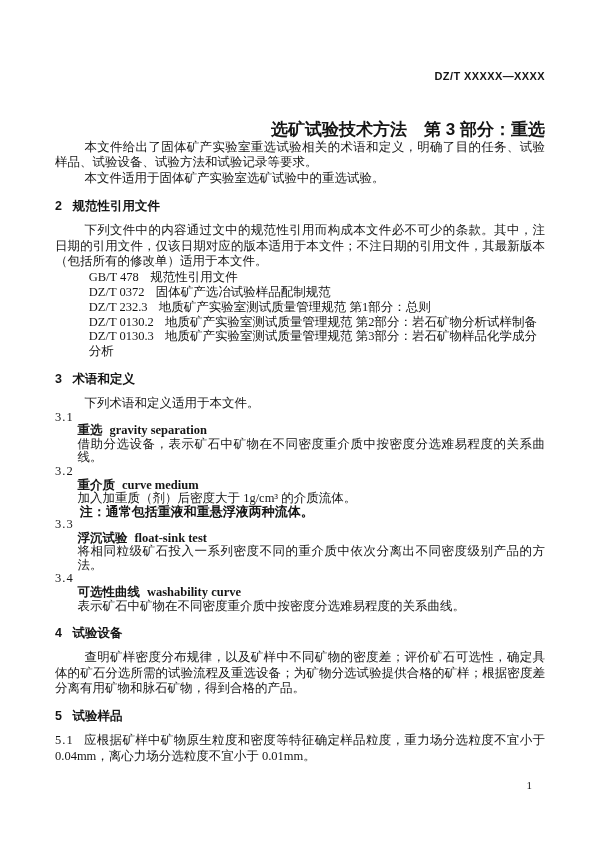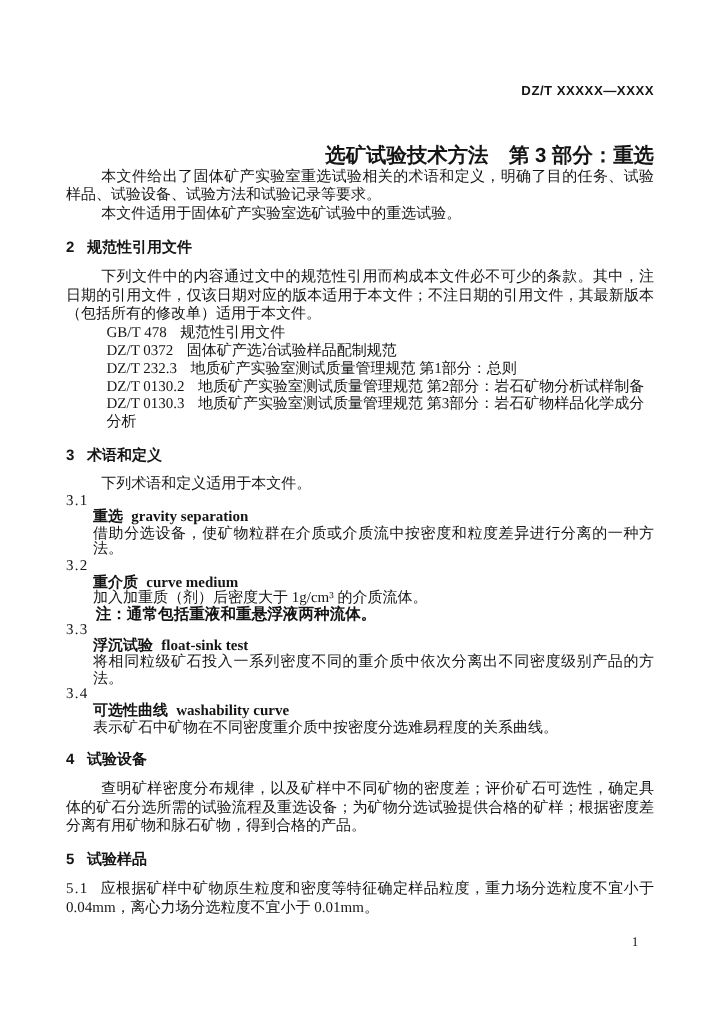--- a/index.html
+++ b/index.html
@@ -91,21 +91,21 @@
     <div class="sec-h">
       <span class="num">3</span><span>术语和定义</span>
     </div>
     <div class="term-intro">下列术语和定义适用于本文件。</div>
 
     <div class="term">
       <div class="term-num">3.1</div>
       <div class="term-name">
         <span class="zh">重选</span><span class="en">gravity separation</span>
       </div>
-      <div class="term-def">借助分选设备，使矿物粒群在介质或介质流中按密度和粒度差异进行分离的一种方法。</div>
+      <div class="term-def">借助分选设备，表示矿石中矿物在不同密度重介质中按密度分选难易程度的关系曲线。</div>
     </div>
 
     <div class="term">
       <div class="term-num">3.2</div>
       <div class="term-name">
         <span class="zh">重介质</span><span class="en">curve medium</span>
       </div>
       <div class="term-def">加入加重质（剂）后密度大于 1g/cm³ 的介质流体。</div>
       <div class="term-note">注：通常包括重液和重悬浮液两种流体。</div>
     </div>

